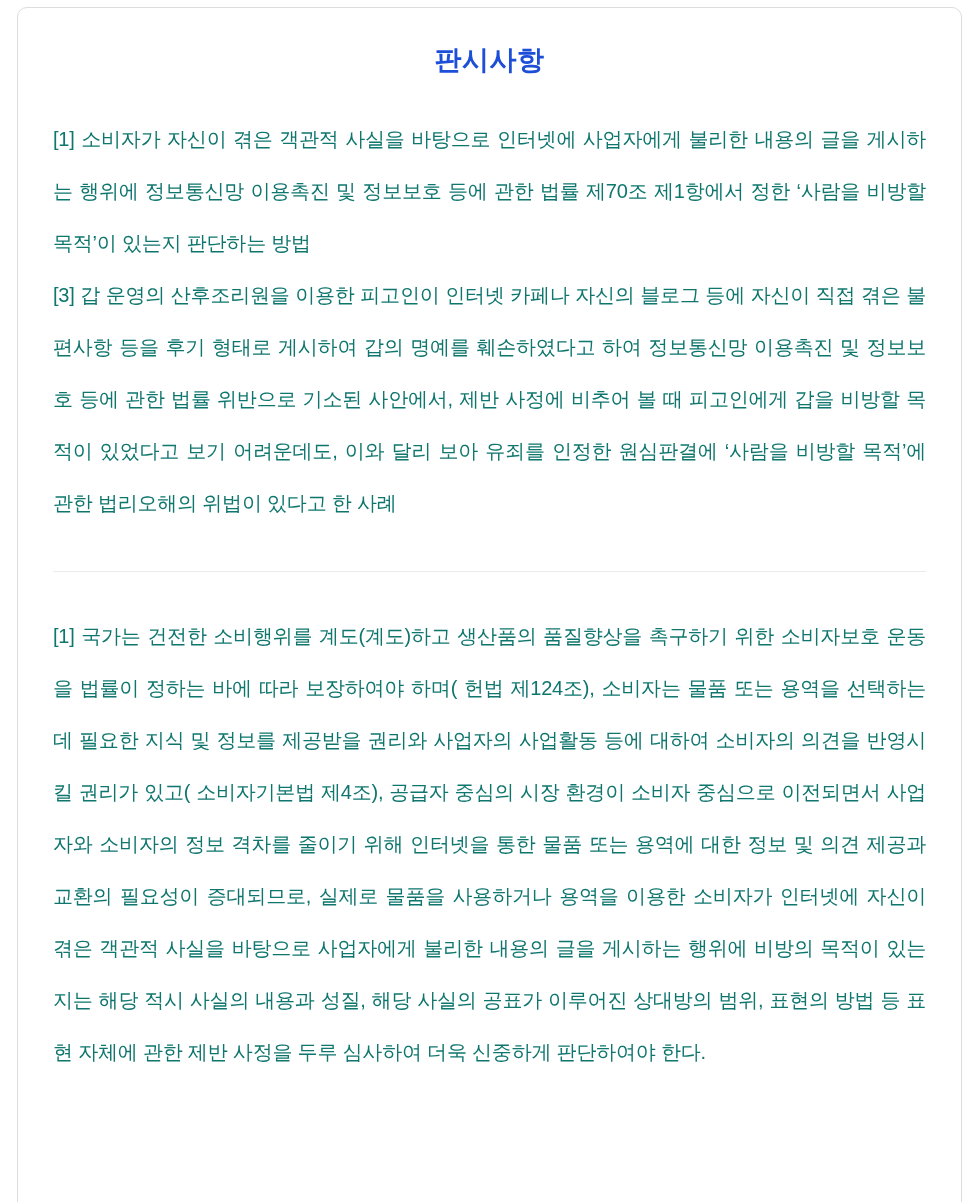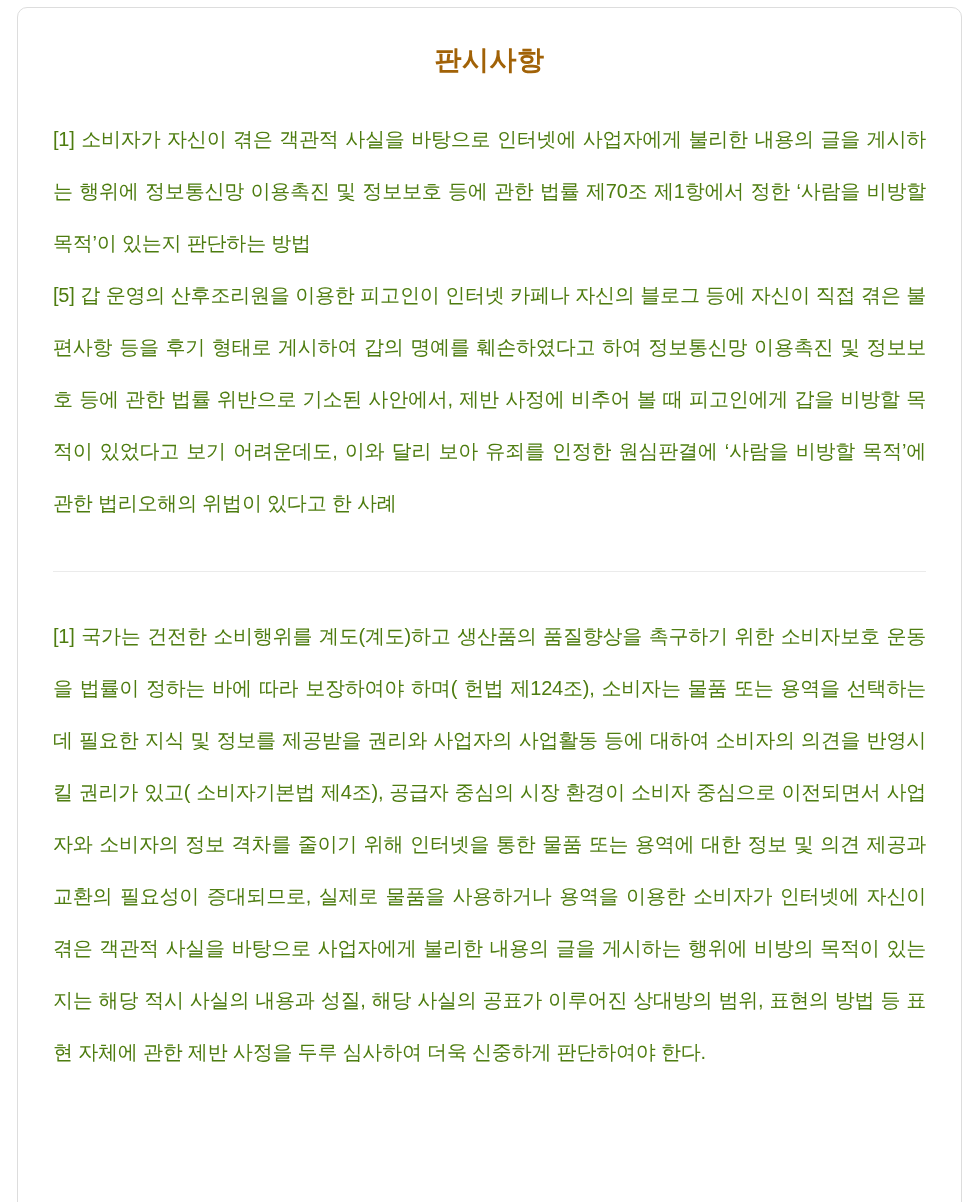--- a/index.html
+++ b/index.html
@@ -25,51 +25,51 @@
     border-radius: 10px;
     background: #ffffff;
     padding: 36px 35px 40px 35px;
   }
   .section-heading {
     margin: 0 0 37px 0;
     font-size: 27px;
     line-height: 32px;
     font-weight: 700;
     text-align: center;
-    color: #a16207;
+    color: #1d4ed8;
     letter-spacing: 0.5px;
   }
   .section-heading.second {
     margin-bottom: 40px;
   }
   .para {
     margin: 0;
     font-size: 20px;
     line-height: 52px;
-    color: #4d7c0f;
+    color: #0f766e;
     text-align: justify;
     word-break: break-all;
     letter-spacing: -0.2px;
   }
   .divider {
     border: none;
     border-top: 1px solid #ebebeb;
     margin: 42px 0 38px 0;
     width: 100%;
   }
 </style>
 </head>
 <body>
 
 <div class="card">
 
   <section>
     <h2 class="section-heading">판시사항</h2>
     <p class="para">[1] 소비자가 자신이 겪은 객관적 사실을 바탕으로 인터넷에 사업자에게 불리한 내용의 글을 게시하는 행위에 정보통신망 이용촉진 및 정보보호 등에 관한 법률 제70조 제1항에서 정한 ‘사람을 비방할 목적’이 있는지 판단하는 방법</p>
-    <p class="para">[5] 갑 운영의 산후조리원을 이용한 피고인이 인터넷 카페나 자신의 블로그 등에 자신이 직접 겪은 불편사항 등을 후기 형태로 게시하여 갑의 명예를 훼손하였다고 하여 정보통신망 이용촉진 및 정보보호 등에 관한 법률 위반으로 기소된 사안에서, 제반 사정에 비추어 볼 때 피고인에게 갑을 비방할 목적이 있었다고 보기 어려운데도, 이와 달리 보아 유죄를 인정한 원심판결에 ‘사람을 비방할 목적’에 관한 법리오해의 위법이 있다고 한 사례</p>
+    <p class="para">[3] 갑 운영의 산후조리원을 이용한 피고인이 인터넷 카페나 자신의 블로그 등에 자신이 직접 겪은 불편사항 등을 후기 형태로 게시하여 갑의 명예를 훼손하였다고 하여 정보통신망 이용촉진 및 정보보호 등에 관한 법률 위반으로 기소된 사안에서, 제반 사정에 비추어 볼 때 피고인에게 갑을 비방할 목적이 있었다고 보기 어려운데도, 이와 달리 보아 유죄를 인정한 원심판결에 ‘사람을 비방할 목적’에 관한 법리오해의 위법이 있다고 한 사례</p>
   </section>
 
   <hr class="divider">
 
   <section>
     <p class="para">[1] 국가는 건전한 소비행위를 계도(계도)하고 생산품의 품질향상을 촉구하기 위한 소비자보호 운동을 법률이 정하는 바에 따라 보장하여야 하며( 헌법 제124조), 소비자는 물품 또는 용역을 선택하는 데 필요한 지식 및 정보를 제공받을 권리와 사업자의 사업활동 등에 대하여 소비자의 의견을 반영시킬 권리가 있고( 소비자기본법 제4조), 공급자 중심의 시장 환경이 소비자 중심으로 이전되면서 사업자와 소비자의 정보 격차를 줄이기 위해 인터넷을 통한 물품 또는 용역에 대한 정보 및 의견 제공과 교환의 필요성이 증대되므로, 실제로 물품을 사용하거나 용역을 이용한 소비자가 인터넷에 자신이 겪은 객관적 사실을 바탕으로 사업자에게 불리한 내용의 글을 게시하는 행위에 비방의 목적이 있는지는 해당 적시 사실의 내용과 성질, 해당 사실의 공표가 이루어진 상대방의 범위, 표현의 방법 등 표현 자체에 관한 제반 사정을 두루 심사하여 더욱 신중하게 판단하여야 한다.</p>
   </section>
 
 </div>
 

